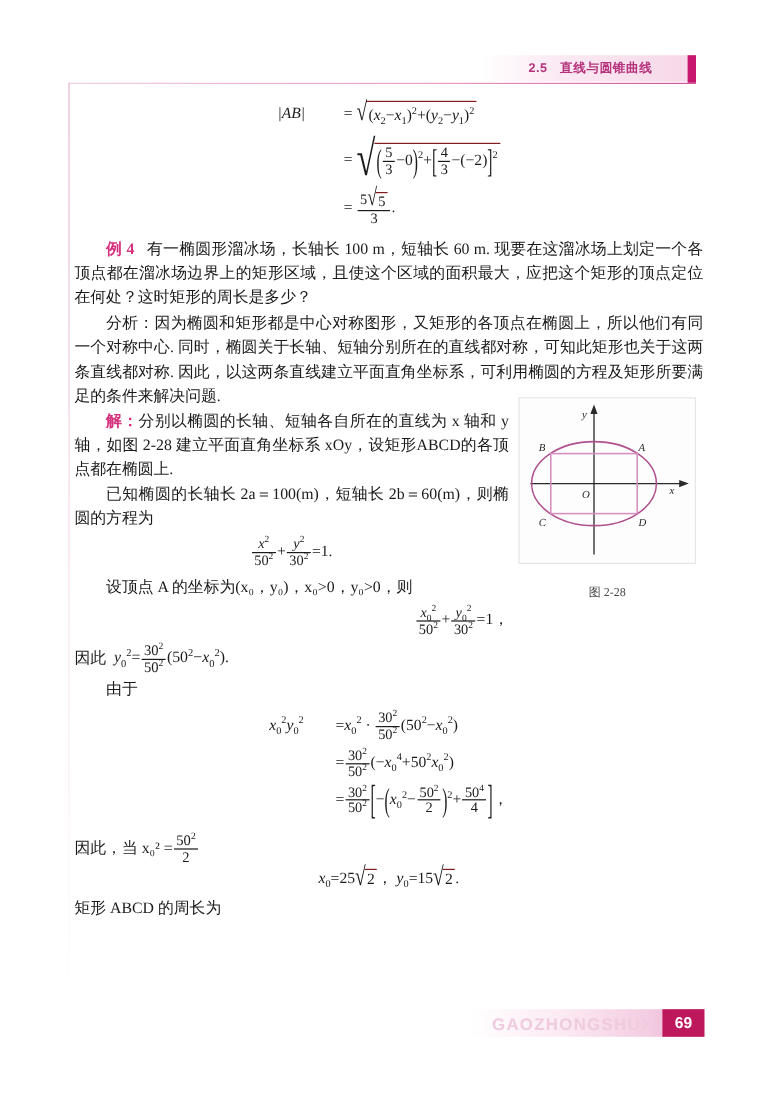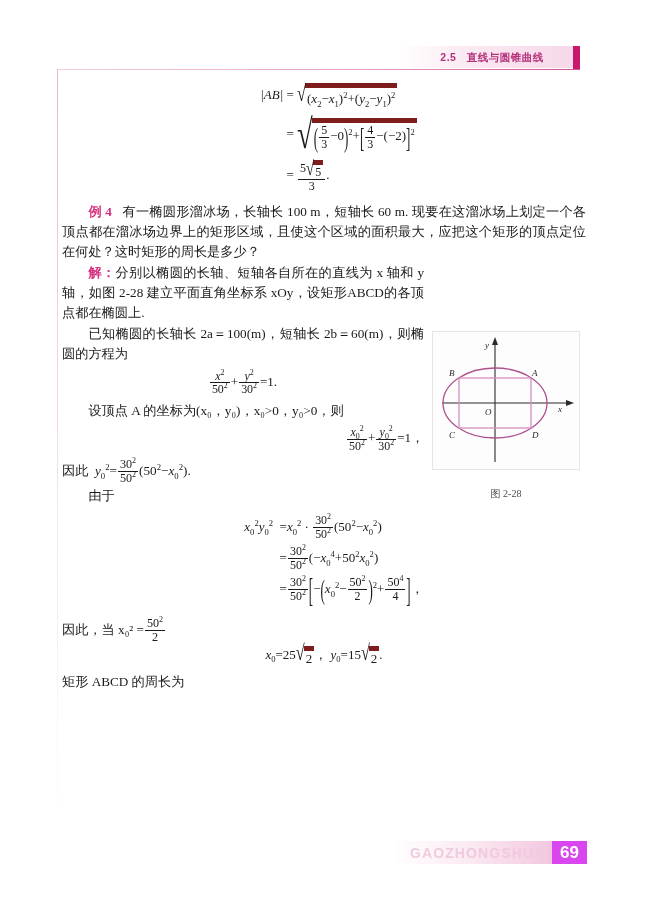--- a/index.html
+++ b/index.html
@@ -109,21 +109,20 @@
     text-align: left;
   }
   .eqrow {
     display: block;
     white-space: nowrap;
     margin-bottom: 4px;
   }
   .eqlhs {
     display: inline-block;
     min-width: 52px;
-    text-align: right;
   }
 
   
   .frac {
     display: inline-block;
     vertical-align: middle;
     text-align: center;
     font-size: 0.92em;
     line-height: 1.08;
     margin: 0 1px;
@@ -141,21 +140,21 @@
     display: inline-block;
     vertical-align: middle;
     font-size: 1.25em;
     transform: scaleY(1.35) translateY(-1px);
     transform-origin: center;
     margin-right: -1px;
   }
   .sqrt > .rad-body {
     display: inline-block;
     vertical-align: middle;
-    border-top: 5px solid #7f1d1d;
+    border-top: 1px solid #7f1d1d;
     padding: 1px 2px 0 2px;
   }
   .sqrt-big > .radical { font-size: 2.2em; transform: scaleY(1.45); }
 
   .paren-big {
     display: inline-block;
     vertical-align: middle;
     transform: scaleY(2.1);
     font-size: 1em;
   }
@@ -206,25 +205,25 @@
     letter-spacing: 1.1px;
     color: #f0cade;
     font-family: "Liberation Sans", sans-serif;
     font-weight: bold;
     margin-left: 10px;
   }
   #page-number {
     position: absolute;
     left: 552px; top: 841px;
     width: 35px; height: 23px;
-    background: #d946ef;
+    background: #be185d;
     color: #ffffff;
     font-family: "Liberation Sans", sans-serif;
     font-weight: bold;
-    font-size: 17px;
+    font-size: 13px;
     text-align: center;
     line-height: 23px;
   }
 </style>
 </head>
 <body>
 
 <div id="page">
 
   <div id="header-band"></div>
@@ -280,20 +279,21 @@
         <span class="eqrow">
           <span class="eqlhs"></span>
           <span>=</span>
           <span class="frac"><span class="num">5<span class="sqrt"><span class="radical">√</span><span class="rad-body">5</span></span></span><span class="den">3</span></span>.
         </span>
       </span>
     </div>
 
     <p class="para indent2"><span class="label-ex">例 4</span>&nbsp;&nbsp;&nbsp;<span>有一椭圆形溜冰场，长轴长 100 m，短轴长 60 m. 现要在这溜冰场上划定一个各顶点都在溜冰场边界上的矩形区域，且使这个区域的面积最大，应把这个矩形的顶点定位在何处？这时矩形的周长是多少？</span></p>
 
+    <p class="para indent2"><span>分析：</span><span>因为椭圆和矩形都是中心对称图形，又矩形的各顶点在椭圆上，所以他们有同一个对称中心. 同时，椭圆关于长轴、短轴分别所在的直线都对称，可知此矩形也关于这两条直线都对称. 因此，以这两条直线建立平面直角坐标系，可利用椭圆的方程及矩形所要满足的条件来解决问题.</span></p>
 
     <div id="float-shape"></div>
 
     <p class="para indent2"><span class="label-sol">解：</span><span>分别以椭圆的长轴、短轴各自所在的直线为 x 轴和 y 轴，如图 2-28 建立平面直角坐标系 xOy，设矩形ABCD的各顶点都在椭圆上.</span></p>
 
 
     <p class="para indent2"><span>已知椭圆的长轴长 2a＝100(m)，短轴长 2b＝60(m)，则椭圆的方程为</span></p>
 
     <div class="mathblock">
       <span class="mathline">

